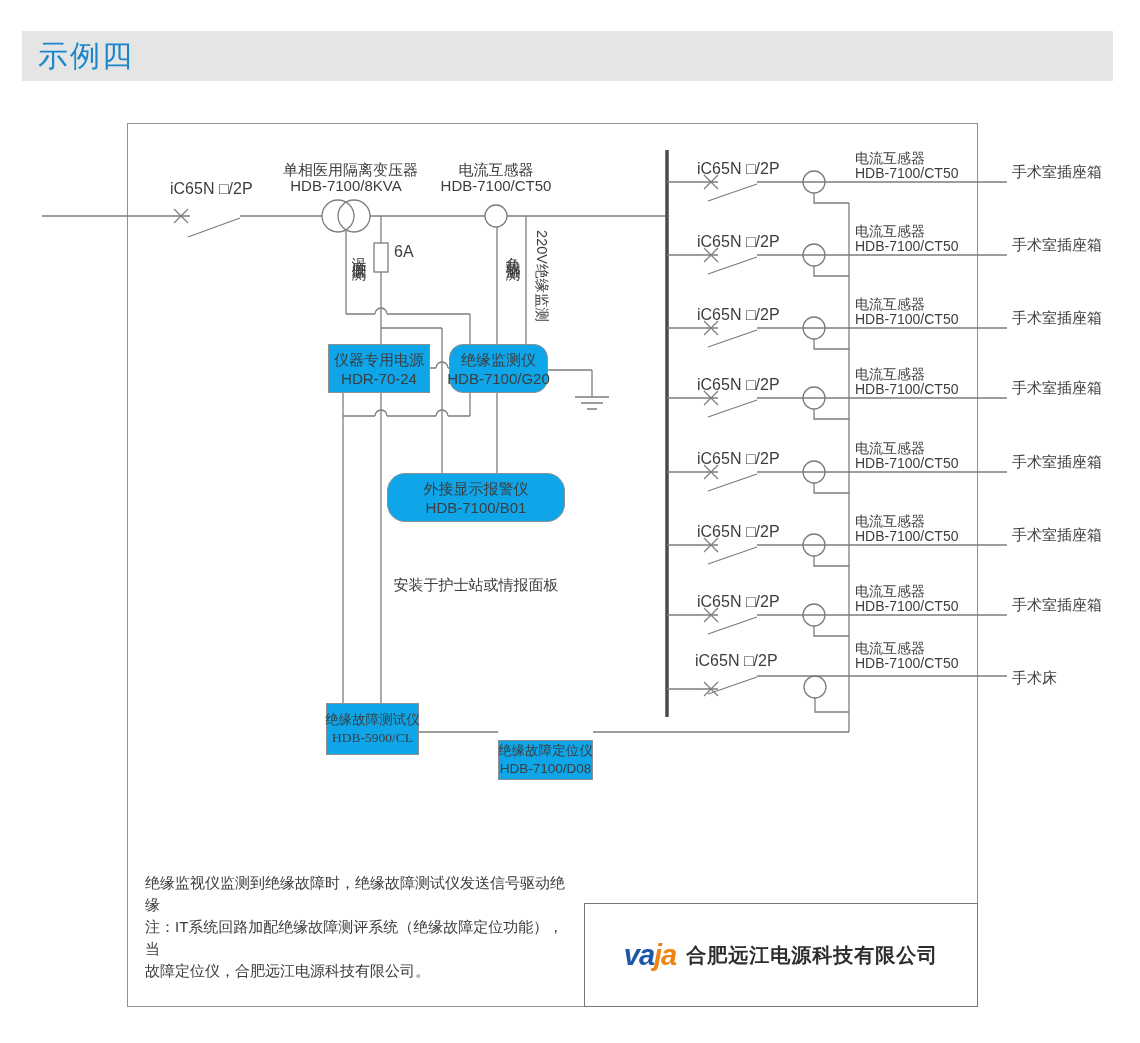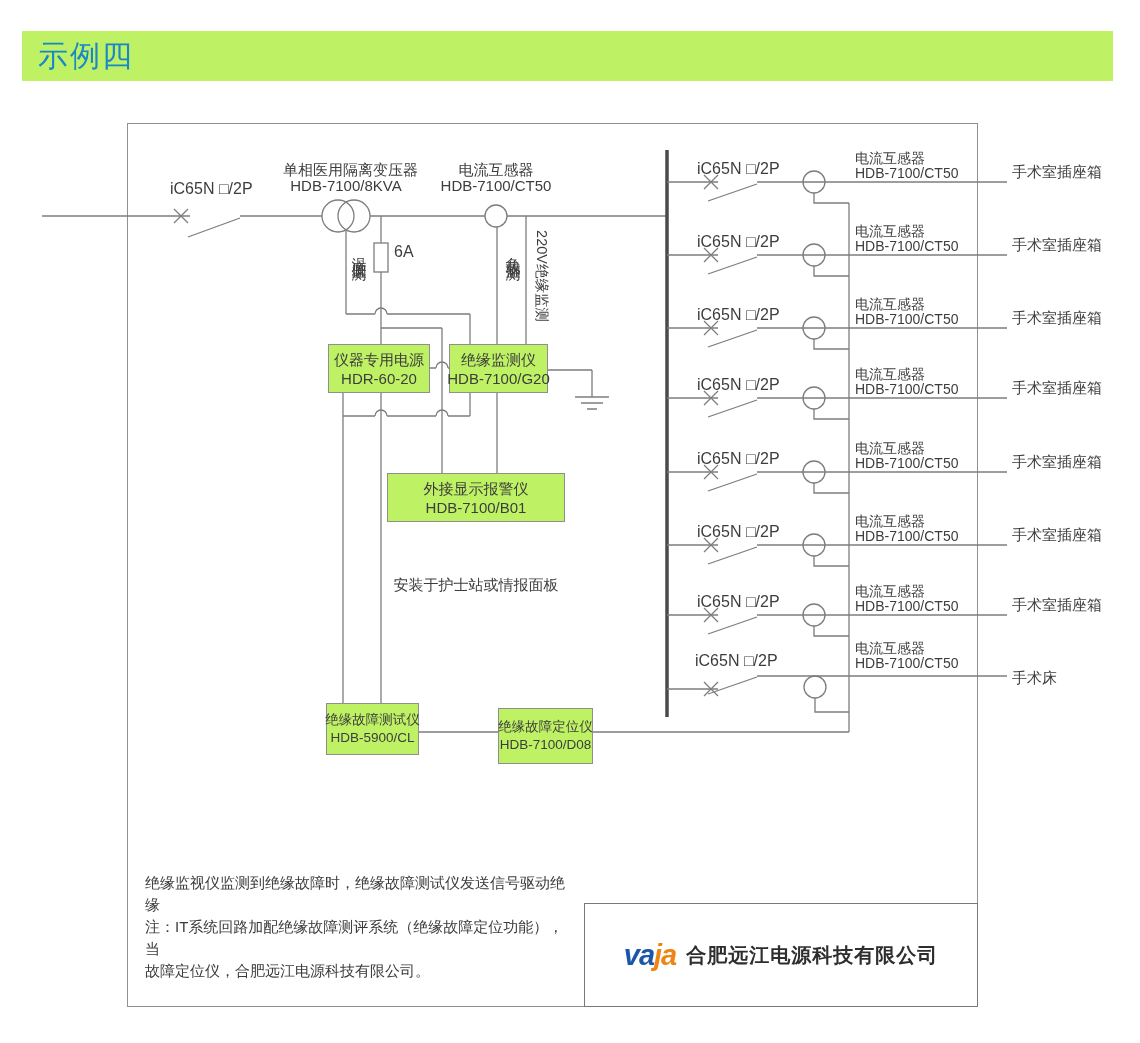--- a/index.html
+++ b/index.html
@@ -6,21 +6,21 @@
   html,body { background:#ffffff; }
   body {
     width:1140px; height:1043px; position:relative; overflow:hidden;
     font-family:"Liberation Sans","DejaVu Sans",sans-serif;
     color:#3d3d3d;
   }
   .abs { position:absolute; }
   
   .header-bar {
     left:22px; top:31px; width:1091px; height:50px;
-    background:#bef264; display:flex; align-items:center; padding-left:16px;
+    background:#e5e5e5; display:flex; align-items:center; padding-left:16px;
   }
   .header-title { font-size:30px; color:#1987c9; letter-spacing:2px; }
   
   .main-frame {
     left:127px; top:123px; width:851px; height:884px;
     border:1.5px solid #919191; background:transparent;
   }
   svg.wires { left:0; top:0; width:1140px; height:1043px; pointer-events:none; }
   svg .w  { stroke:#7d7d7d; stroke-width:1.3; fill:none; }
   svg .bus{ stroke:#4a4a4a; stroke-width:3.5; fill:none; }
@@ -33,21 +33,21 @@
   .vtext {
     position:absolute; writing-mode:vertical-rl; text-orientation:upright;
     font-size:15px; letter-spacing:3px; color:#3d3d3d;
   }
   .rtext {
     position:absolute; white-space:nowrap; font-size:14.5px; color:#3d3d3d;
     transform:rotate(90deg); transform-origin:center; text-align:center;
   }
   
   .dev-box {
-    position:absolute; border:1.4px solid #8f8f8f; background:#bef264;
+    position:absolute; border:1.4px solid #8f8f8f; background:#0ea5e9;
     display:flex; flex-direction:column; align-items:center; justify-content:center;
     font-size:15px; line-height:19px; color:#3d3d3d; white-space:nowrap;
   }
   .dev-box.small { font-size:13.5px; line-height:18px; }
   
   .note { left:145px; top:872px; width:430px; font-size:15px; line-height:22px; color:#3b3b3b; }
   
   .title-block {
     left:584px; top:903px; width:394px; height:104px;
     border:1.5px solid #787878; background:#ffffff;
@@ -208,36 +208,36 @@
   <div>电流互感器</div>
   <div>HDB-7100/CT50</div>
 </div>
 <div class="lbl" style="left:394px;top:244px;font-size:16px;">6A</div>
 <div class="vtext" style="left:349px;top:245px;height:82px;">温度监测</div>
 <div class="vtext" style="left:503px;top:245px;height:82px;">负载监测</div>
 <div class="rtext" style="left:494px;top:267px;width:96px;height:18px;">220V绝缘监测</div>
 
 <div class="dev-box" style="left:328px;top:344px;width:102px;height:49px;">
   <div>仪器专用电源</div>
-  <div>HDR-60-20</div>
-</div>
-<div class="dev-box" style="left:449px;top:344px;width:99px;height:49px;">
+  <div>HDR-70-24</div>
+</div>
+<div class="dev-box" style="left:449px;top:344px;width:99px;height:49px;border-radius:14px;">
   <div>绝缘监测仪</div>
   <div>HDB-7100/G20</div>
 </div>
-<div class="dev-box" style="left:387px;top:473px;width:178px;height:49px;">
+<div class="dev-box" style="left:387px;top:473px;width:178px;height:49px;border-radius:18px;">
   <div>外接显示报警仪</div>
   <div>HDB-7100/B01</div>
 </div>
 <div class="lbl lbl-center" style="left:387px;top:529px;width:178px;margin-top:48px;">安装于护士站或情报面板</div>
-<div class="dev-box small" style="left:326px;top:703px;width:93px;height:52px;">
+<div class="dev-box small" style="left:326px;top:703px;width:93px;height:52px;font-family:Liberation Serif, serif;">
   <div>绝缘故障测试仪</div>
   <div>HDB-5900/CL</div>
 </div>
-<div class="dev-box small" style="left:498px;top:708px;width:95px;height:56px;">
+<div class="dev-box small" style="left:498px;top:740px;width:95px;height:40px;">
   <div>绝缘故障定位仪</div>
   <div>HDB-7100/D08</div>
 </div>
 
 <div class="lbl breaker-lbl" style="left:697px;top:161px;">iC65N □/2P</div>
 <div class="lbl ct-lbl" style="left:855px;top:151px;">
   <div>电流互感器</div>
   <div>HDB-7100/CT50</div>
 </div>
 <div class="lbl" style="left:1012px;top:164px;">手术室插座箱</div>

